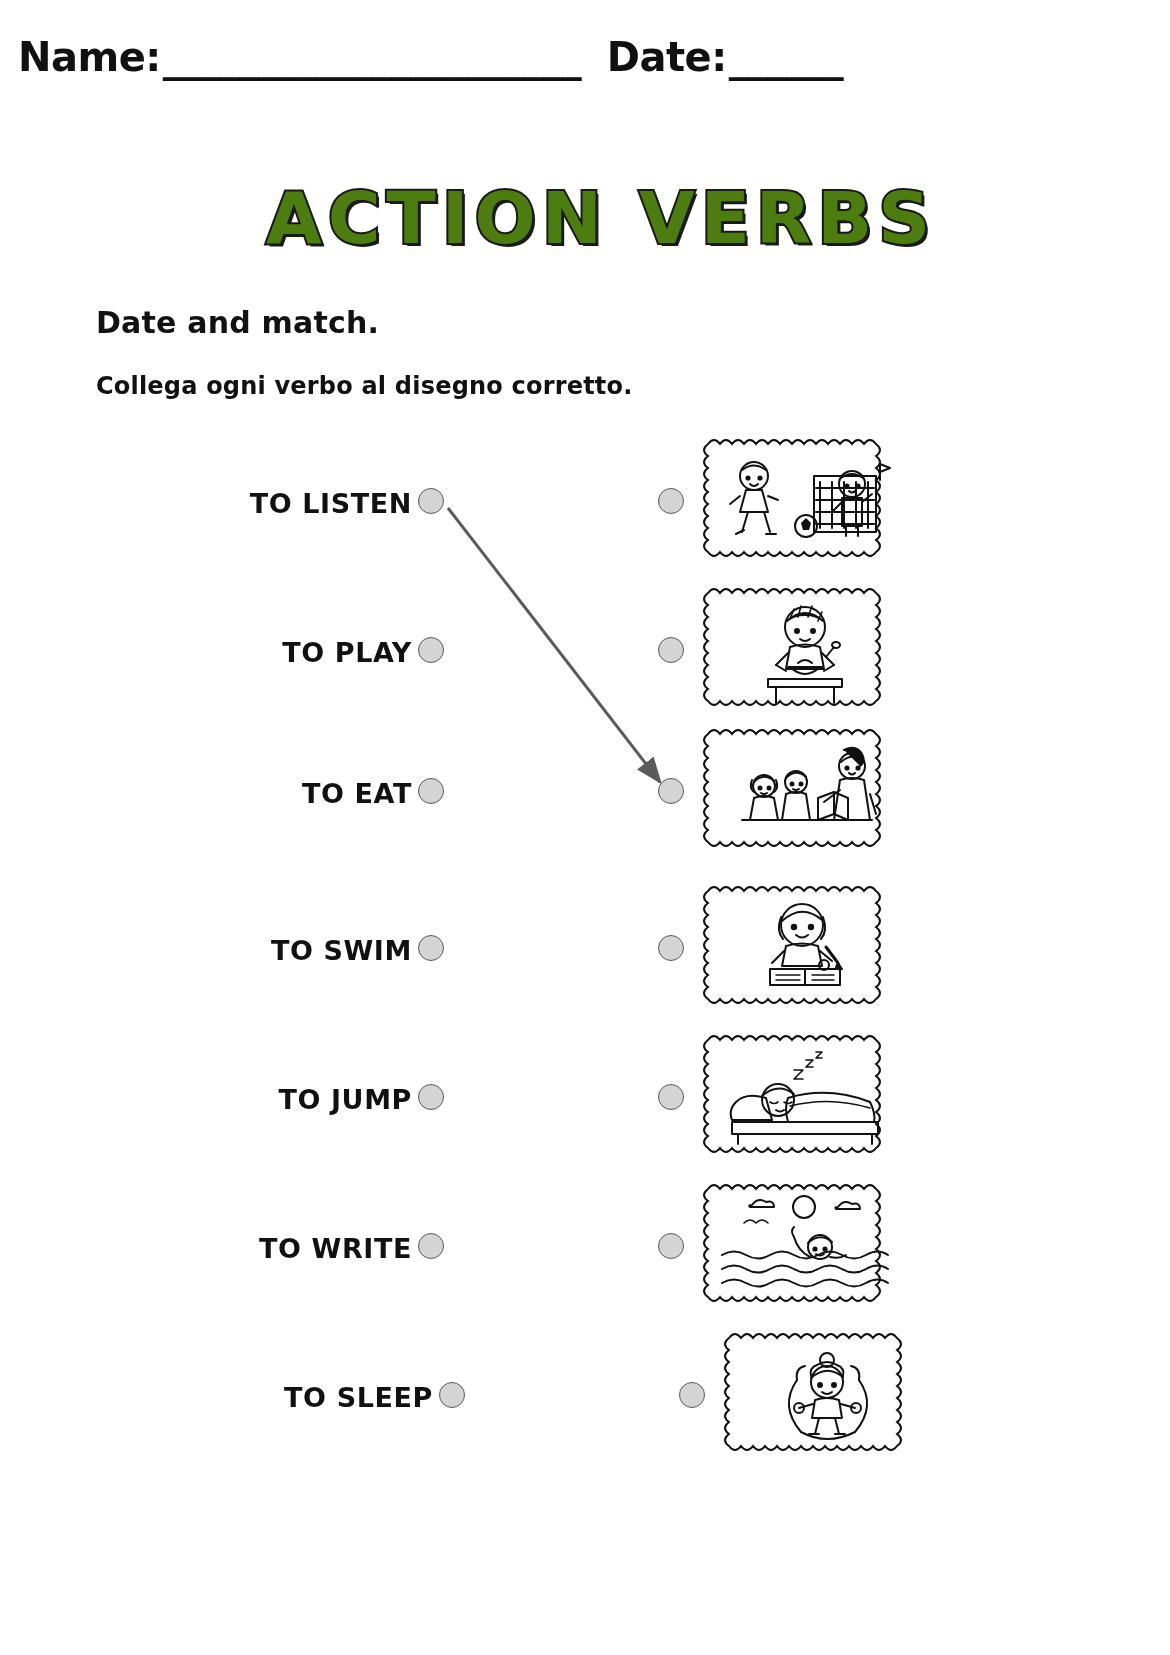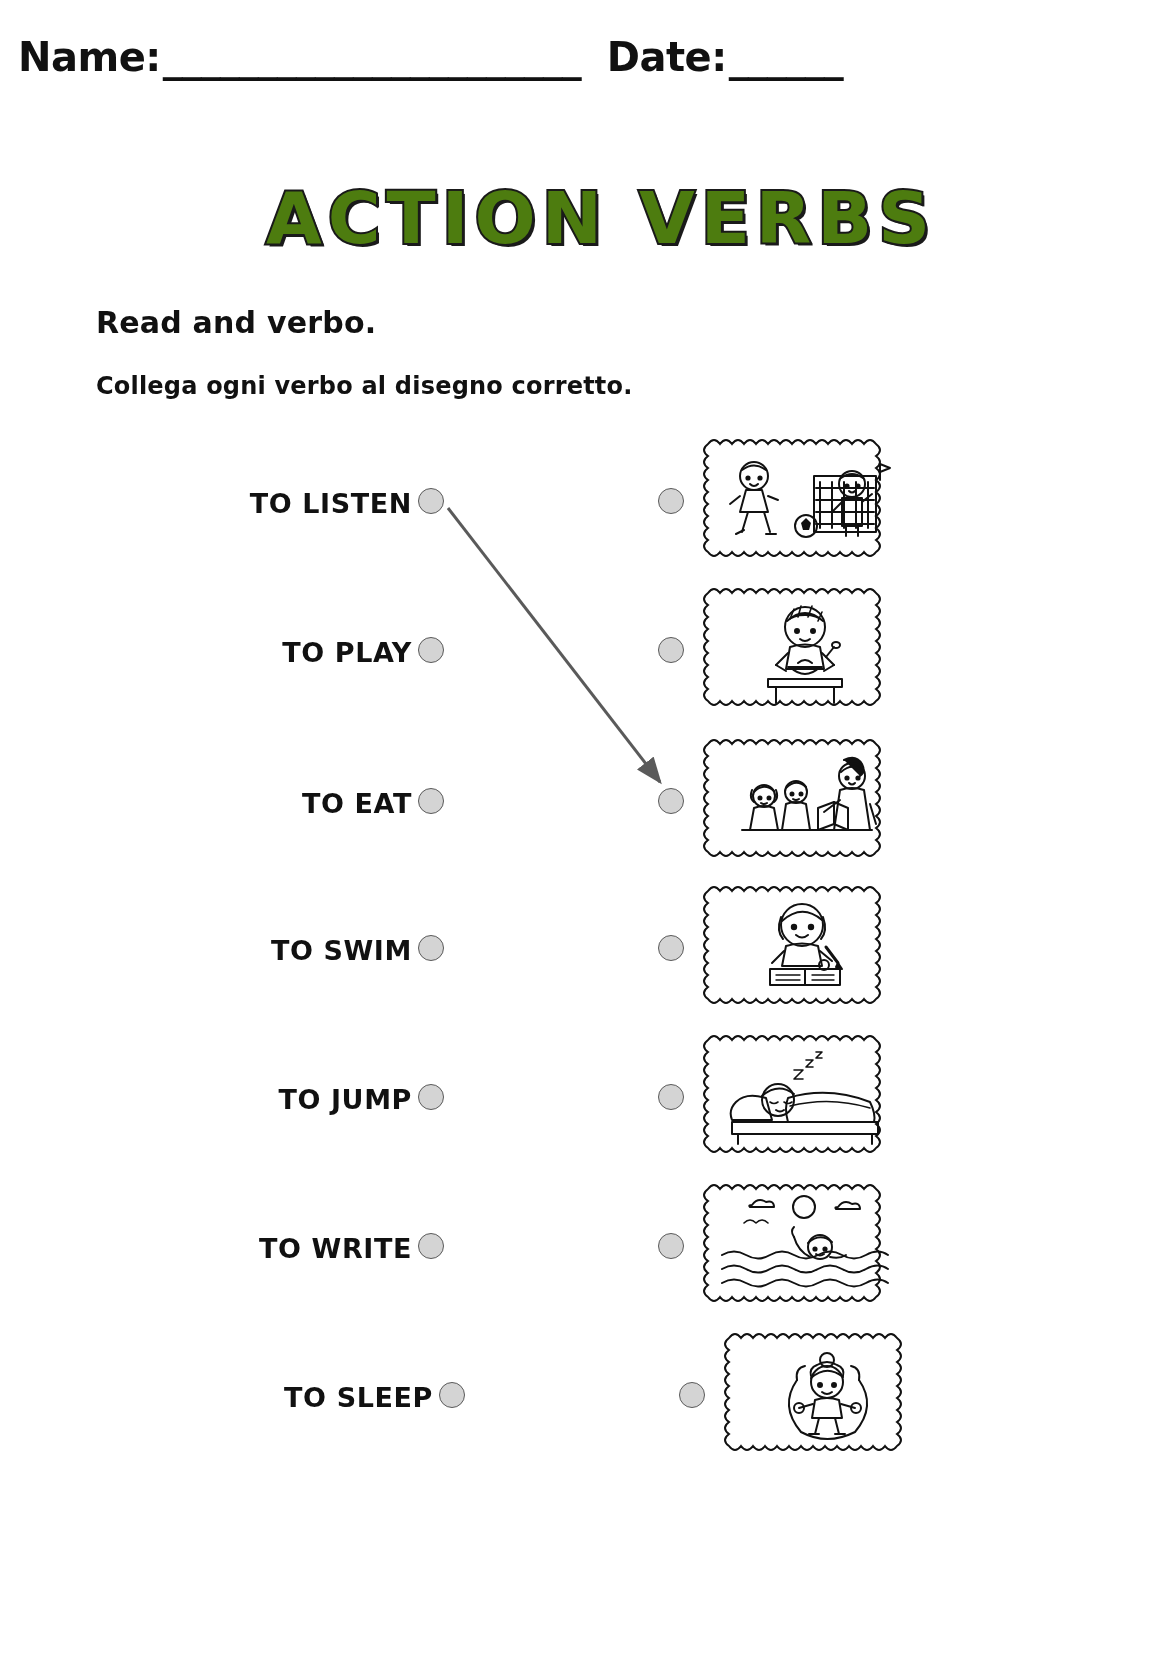--- a/index.html
+++ b/index.html
@@ -147,21 +147,21 @@
   <span class="sp-lg"></span>
   <span class="hdr-field">
     <span class="hdr-label">Date:</span>
     <span class="hdr-dashes">______</span>
   </span>
   <span class="sp-md"></span>
 </div>
 
 <div class="title">ACTION VERBS</div>
 
-<div class="instr-main">Read and verbo.</div>
+<div class="instr-main">Date and match.</div>
 <div class="instr-sub">Collega ogni verbo al disegno corretto.</div>
 
 <div class="match-area">
 
   <svg class="connector" viewBox="0 0 1170 1060">
     <defs>
       <marker id="arrowhead" markerWidth="9" markerHeight="7" refX="8" refY="3.5" orient="auto">
         <polygon points="0 0, 9 3.5, 0 7" fill="#5a5a5a"></polygon>
       </marker>
     </defs>
@@ -244,21 +244,21 @@
           <path d="M86,88 h34"></path>
           <path d="M96,84 q7,-6 14,0"></path>
 
           <path d="M124,78 l8,-10"></path>
           <ellipse cx="134" cy="66" rx="4" ry="3"></ellipse>
         </g>
       </svg>
     </div>
   </div>
 
-  <div class="row" style="top:320px;">
+  <div class="row" style="top:310px;">
     <div class="verb-label" style="top:58px;">TO EAT</div>
     <div class="dot dot-left" style="top:58px;"></div>
     <div class="dot dot-right" style="top:58px;"></div>
     <div class="card" style="top:0px;">
       <svg width="206" height="138" viewBox="0 0 206 138">
         <path d="M6,14 q6,-8 12,0 q6,-8 12,0 q6,-8 12,0 q6,-8 12,0 q6,-8 12,0 q6,-8 12,0 q6,-8 12,0 q6,-8 12,0 q6,-8 12,0 q6,-8 12,0 q6,-8 12,0 q6,-8 12,0 q6,-8 12,0 q6,-8 12,0
                  q8,6 0,12 q8,6 0,12 q8,6 0,12 q8,6 0,12 q8,6 0,12 q8,6 0,12 q8,6 0,12 q8,6 0,12 q8,6 0,12
                  q-6,8 -12,0 q-6,8 -12,0 q-6,8 -12,0 q-6,8 -12,0 q-6,8 -12,0 q-6,8 -12,0 q-6,8 -12,0 q-6,8 -12,0 q-6,8 -12,0 q-6,8 -12,0 q-6,8 -12,0 q-6,8 -12,0 q-6,8 -12,0 q-6,8 -12,0
                  q-8,-6 0,-12 q-8,-6 0,-12 q-8,-6 0,-12 q-8,-6 0,-12 q-8,-6 0,-12 q-8,-6 0,-12 q-8,-6 0,-12 q-8,-6 0,-12 q-8,-6 0,-12 Z" fill="#fff" stroke="#111" stroke-width="2"></path>
         <g fill="none" stroke="#111" stroke-width="2" stroke-linecap="round" stroke-linejoin="round">

